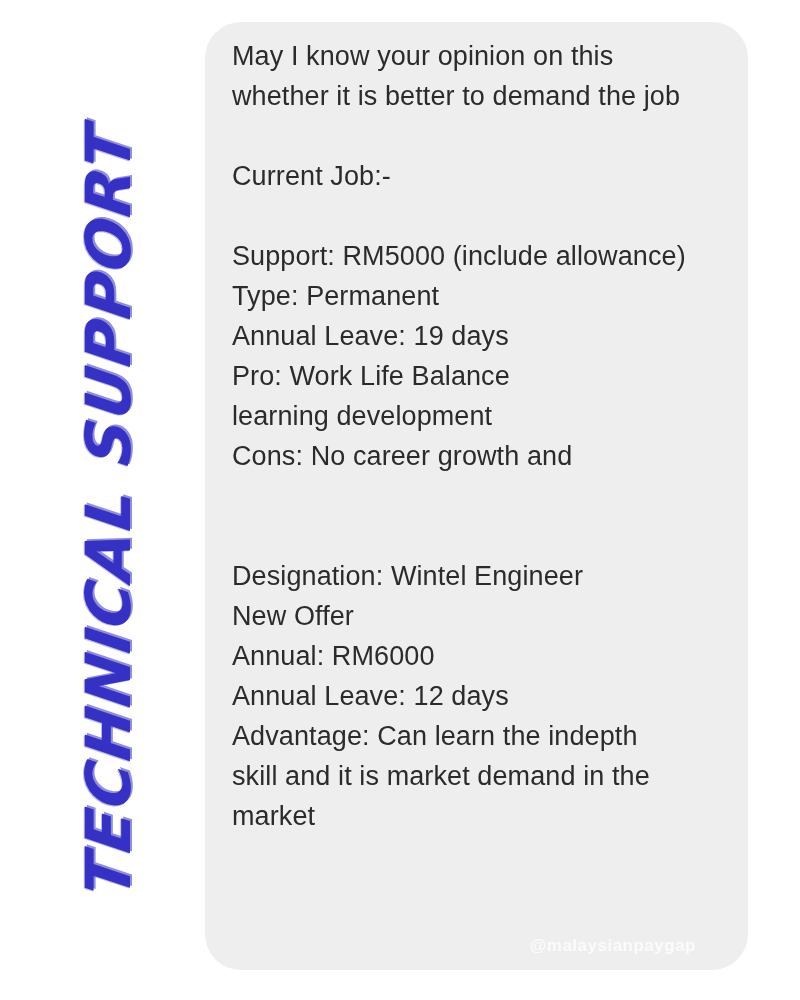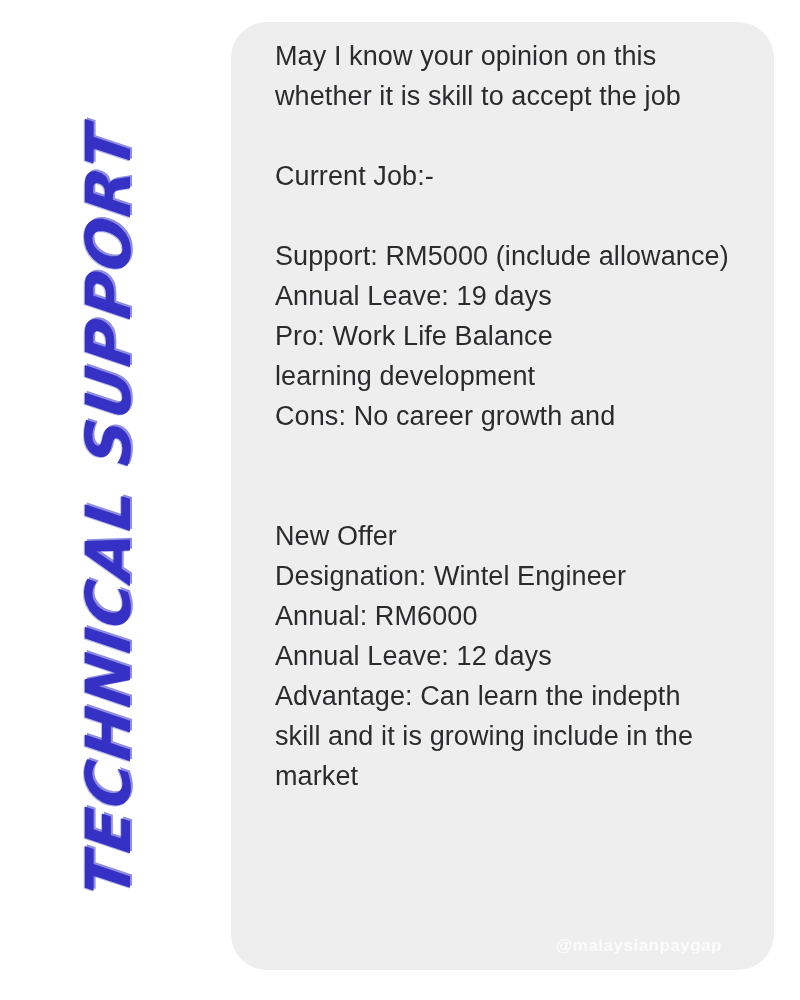--- a/index.html
+++ b/index.html
@@ -36,22 +36,21 @@
     color: var(--title-color);
     text-shadow: 2px 2px 0 rgba(52,49,196,0.55), -1px -1px 0 rgba(52,49,196,0.35);
   }
   
   .bubble {
     position: absolute;
     left: 205px; top: 22px;
     width: 543px; height: 948px;
     background: var(--bubble-color);
     border-radius: 36px;
-    padding: 14px 24px 14px 44px;
-    margin-left: 26px;
+    padding: 14px 24px 14px 27px;
   }
   .lines { width: 100%; }
   .line {
     font-size: 27px;
     line-height: 40px;
     min-height: 40px;
     color: var(--text-color);
     letter-spacing: 0.1px;
     white-space: nowrap;
   }
@@ -67,35 +66,36 @@
 </head>
 <body>
 
 <div class="page">
 
   <div class="side-title">TECHNICAL SUPPORT</div>
 
   <div class="bubble">
     <div class="lines">
         <div class="line">May I know your opinion on this</div>
-        <div class="line">whether it is skill to accept the job</div>
+        <div class="line">whether it is better to demand the job</div>
         <div class="line">&nbsp;</div>
         <div class="line">Current Job:-</div>
         <div class="line">&nbsp;</div>
         <div class="line">Support: RM5000 (include allowance)</div>
+        <div class="line">Type: Permanent</div>
         <div class="line">Annual Leave: 19 days</div>
         <div class="line">Pro: Work Life Balance</div>
         <div class="line">learning development</div>
         <div class="line">Cons: No career growth and</div>
         <div class="line">&nbsp;</div>
         <div class="line">&nbsp;</div>
+        <div class="line">Designation: Wintel Engineer</div>
         <div class="line">New Offer</div>
-        <div class="line">Designation: Wintel Engineer</div>
         <div class="line">Annual: RM6000</div>
         <div class="line">Annual Leave: 12 days</div>
         <div class="line">Advantage: Can learn the indepth</div>
-        <div class="line">skill and it is growing include in the</div>
+        <div class="line">skill and it is market demand in the</div>
         <div class="line">market</div>
       </div>
     <div class="watermark">@malaysianpaygap</div>
   </div>
 
 </div>
 
 </body></html>

